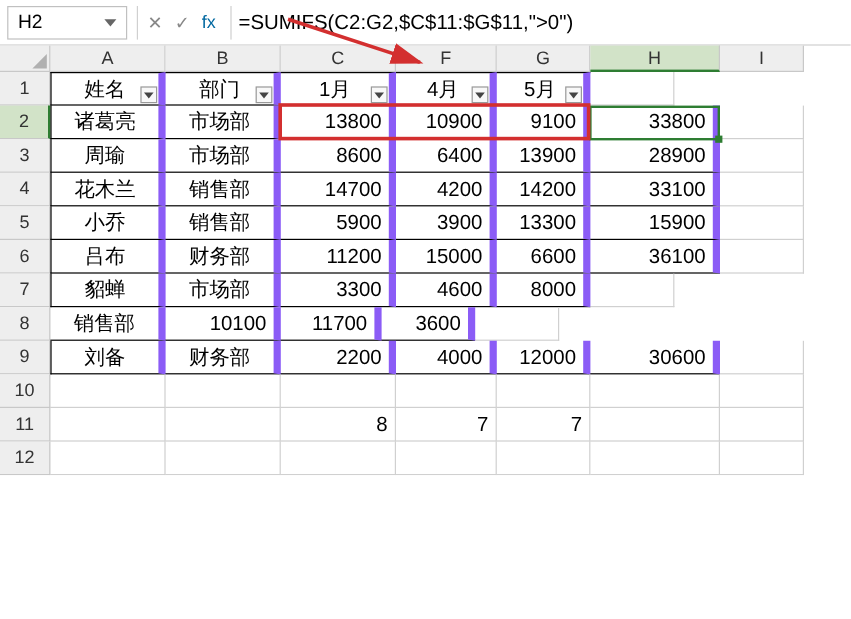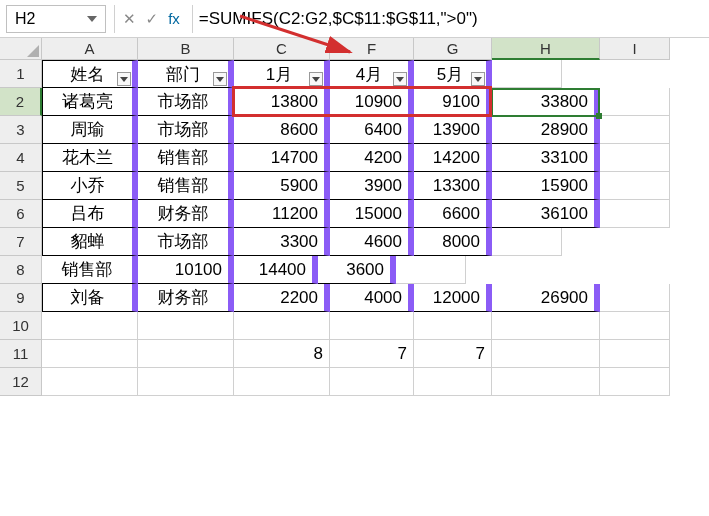--- a/index.html
+++ b/index.html
@@ -274,32 +274,32 @@
         <div class="cell wB ctr bordered">市场部</div>
         <div class="cell wC num bordered">3300</div>
         <div class="cell wF num bordered">4600</div>
         <div class="cell wG num bordered">8000</div>
         <div class="cell wI ctr"></div>
       </div>
       <div class="row">
         <div class="row-h">8</div>
         <div class="cell wB ctr bordered">销售部</div>
         <div class="cell wC num bordered">10100</div>
-        <div class="cell wF num bordered">14400</div>
+        <div class="cell wF num bordered">11700</div>
         <div class="cell wG num bordered">3600</div>
         <div class="cell wI ctr"></div>
       </div>
       <div class="row">
         <div class="row-h">9</div>
         <div class="cell wA ctr bordered bordered-left">刘备</div>
         <div class="cell wB ctr bordered">财务部</div>
         <div class="cell wC num bordered">2200</div>
         <div class="cell wF num bordered">4000</div>
         <div class="cell wG num bordered">12000</div>
-        <div class="cell wH num bordered">26900</div>
+        <div class="cell wH num bordered">30600</div>
         <div class="cell wI ctr"></div>
       </div>
       <div class="row">
         <div class="row-h">10</div>
         <div class="cell wA"></div>
         <div class="cell wB"></div>
         <div class="cell wC"></div>
         <div class="cell wF"></div>
         <div class="cell wG"></div>
         <div class="cell wH"></div>

